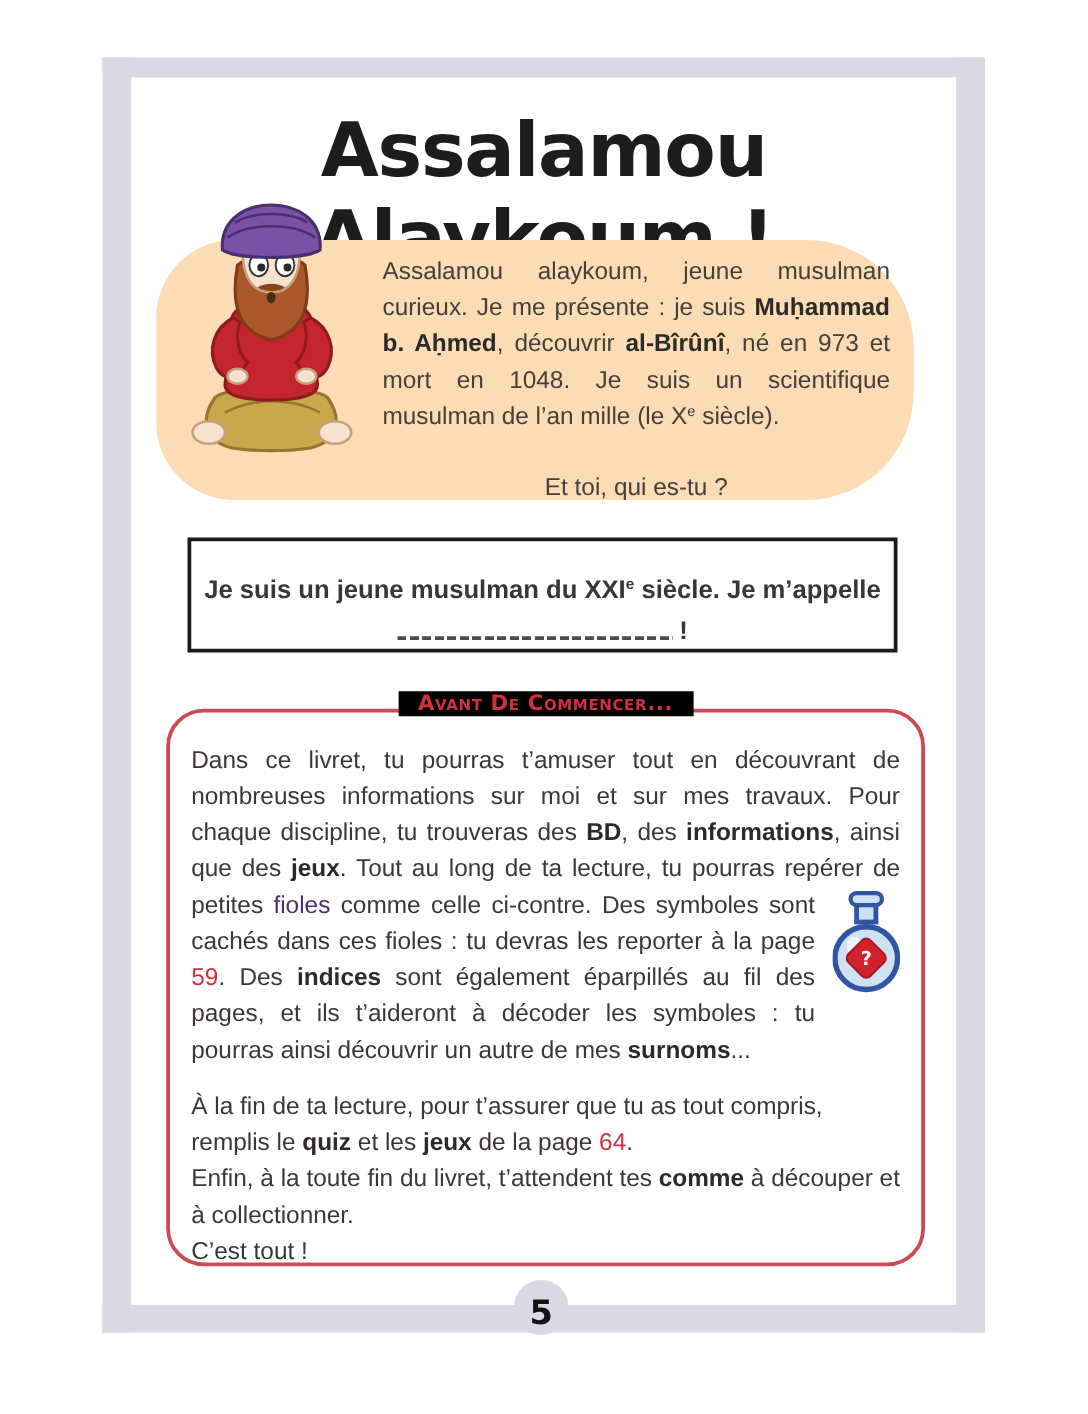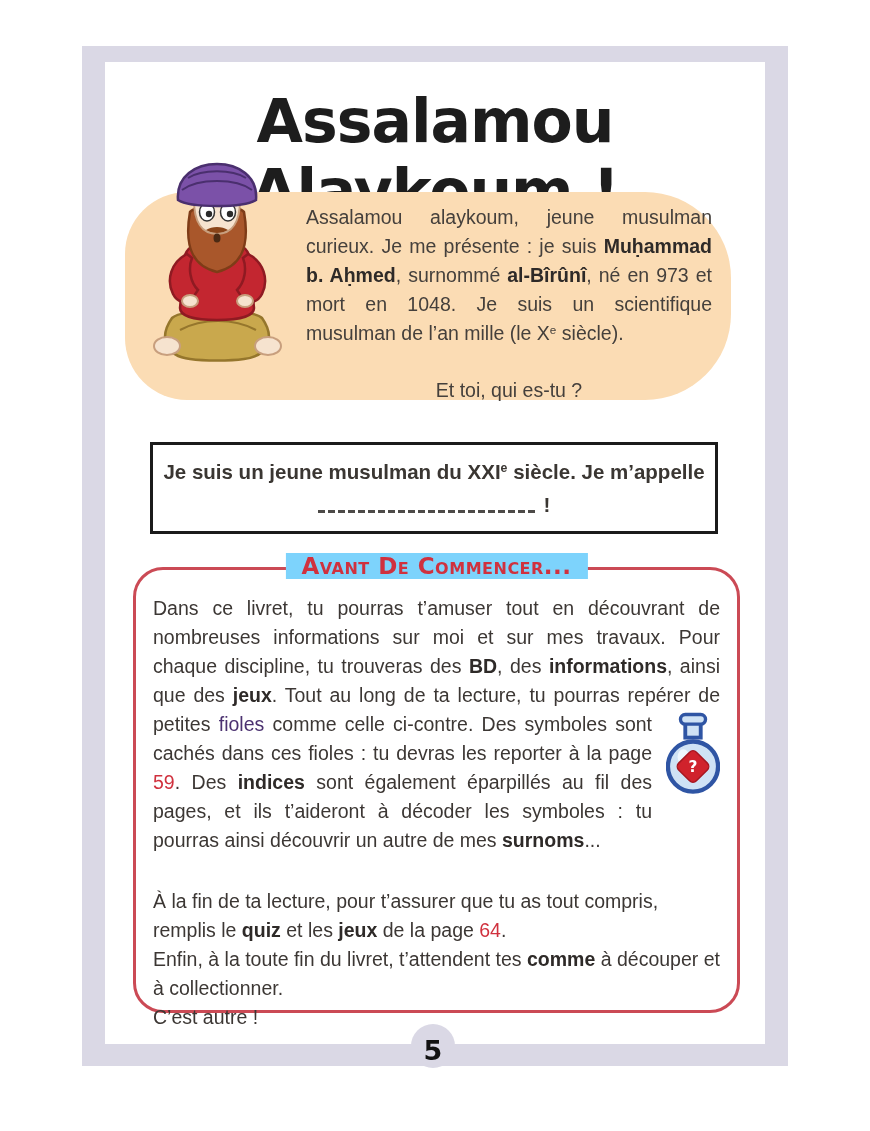--- a/index.html
+++ b/index.html
@@ -36,37 +36,37 @@
   .bubble{position:absolute;left:125px;top:192px;width:606px;height:208px;
     background:var(--peach);border-radius:62px 86px 86px 62px;}
   .bubble-text{position:absolute;left:181px;top:11px;width:406px;}
   .bubble-text p{font-size:19.5px;line-height:29px;color:#45403c;}
   .bubble-text .para{text-align:justify;}
   .bubble-text .question{margin-top:26px;text-align:center;}
   .character{position:absolute;left:140px;top:160px;width:155px;height:220px;}
 
   
   .name-box{position:absolute;left:150px;top:430px;width:568px;height:92px;
-    border:3px solid #1b1b1b;background:#fff;text-align:center;padding-top:15px;margin-top:12px;}
+    border:3px solid #1b1b1b;background:#fff;text-align:center;padding-top:27px;}
   .name-box .sentence{font-size:20.5px;font-weight:600;color:#3a3632;}
   .name-box .blank-line{margin-top:9px;font-size:20.5px;font-weight:600;color:#3a3632;}
   .name-blank{display:inline-block;width:220px;height:3px;margin-bottom:-1px;
     background:repeating-linear-gradient(90deg,#4d4a48 0 7px,rgba(0,0,0,0) 7px 10px);}
 
   
   .avant-box{position:absolute;left:133px;top:567px;width:607px;height:446px;
     border:3px solid var(--border-red);border-radius:30px;background:#fff;}
   .avant-title{position:absolute;top:-17px;left:50%;transform:translateX(-50%);
-    background:#7dd3fc;padding:0 16px;white-space:nowrap;
-    font-variant:small-caps;font-weight:800;font-size:23px;letter-spacing:.5px;
+    background:#000000;padding:0 16px;white-space:nowrap;
+    font-variant:small-caps;font-weight:800;font-size:17px;letter-spacing:.5px;
     color:var(--red);font-family:"DejaVu Sans",sans-serif;}
   .avant-content{padding:24px 17px 0 17px;}
   .avant-content p{font-size:19.5px;line-height:29px;color:var(--ink);}
   .p-justify{text-align:justify;}
-  .p-gap{margin-top:32px;}
+  .p-gap{margin-top:16px;}
 
   
   .seg-b{font-weight:bold;color:#2e2a28;}
   .seg-red{font-weight:normal;color:var(--red);}
   .seg-purple{font-weight:normal;color:var(--purple);}
   .seg-sup{font-size:.6em;position:relative;top:-.55em;}
 
   
   .flask-float{float:right;width:54px;height:84px;margin:2px 0 4px 14px;}
   .flask-float svg{width:100%;height:100%;display:block;}
@@ -80,21 +80,21 @@
   <div class="frame-bar frame-left"></div>
   <div class="frame-bar frame-right"></div>
   <div class="page-num-bump"></div>
   <div class="frame-bar frame-bottom"></div>
   <div class="page-num">5</div>
 
   <h1 class="page-title">Assalamou Alaykoum !</h1>
 
   <div class="bubble">
     <div class="bubble-text">
-      <p class="para"><span>Assalamou alaykoum, jeune musulman curieux. Je me présente : je suis </span><span class="seg-b">Muḥammad b. Aḥmed</span><span>, surnommé </span><span class="seg-b">al-Bîrûnî</span><span>, né en 973 et mort en 1048. Je suis un scientifique musulman de l’an mille (le X</span><span class="seg-sup">e</span><span> siècle).</span></p>
+      <p class="para"><span>Assalamou alaykoum, jeune musulman curieux. Je me présente : je suis </span><span class="seg-b">Muḥammad b. Aḥmed</span><span>, découvrir </span><span class="seg-b">al-Bîrûnî</span><span>, né en 973 et mort en 1048. Je suis un scientifique musulman de l’an mille (le X</span><span class="seg-sup">e</span><span> siècle).</span></p>
       <p class="question">Et toi, qui es-tu ?</p>
     </div>
   </div>
 
   <div class="character">
     <svg viewBox="0 0 155 220" xmlns="http://www.w3.org/2000/svg">
 
       <path d="M32,158 C18,178 26,196 50,199 C64,201 90,201 104,199 C128,196 136,178 122,158 C112,148 42,148 32,158 Z" fill="#c9a84d" stroke="#95762c" stroke-width="2.5"></path>
       <path d="M40,170 C62,158 94,158 116,170" fill="none" stroke="#95762c" stroke-width="2"></path>
 
@@ -143,17 +143,17 @@
             <rect x="20" y="6" width="16" height="20" fill="#cfe2f5" stroke="#2f55a4" stroke-width="4"></rect>
             <rect x="15" y="2" width="26" height="10" rx="5" fill="#cfe2f5" stroke="#2f55a4" stroke-width="3.5"></rect>
             <circle cx="28" cy="56" r="26" fill="#cfe2f5" stroke="#2f55a4" stroke-width="4.5"></circle>
             <ellipse cx="18" cy="46" rx="6" ry="8" fill="#eef6fd"></ellipse>
             <rect x="15" y="43" width="26" height="26" rx="5" transform="rotate(45 28 56)" fill="#d0222c" stroke="#a61620" stroke-width="1.5"></rect>
             <text x="28" y="62" text-anchor="middle" font-family="DejaVu Sans, sans-serif" font-size="16" font-weight="bold" fill="#ffffff">?</text>
           </svg>
         </span><span><span>comme celle ci-contre. Des symboles sont cachés dans ces fioles : tu devras les reporter à la page </span><span class="seg-red">59</span><span>. Des </span><span class="seg-b">indices</span><span> sont également éparpillés au fil des pages, et ils t’aideront à décoder les symboles : tu pourras ainsi découvrir un autre de mes </span><span class="seg-b">surnoms</span><span>...</span></span></p>
       <p class="p-gap"><span>À la fin de ta lecture, pour t’assurer que tu as tout compris, remplis le </span><span class="seg-b">quiz</span><span> et les </span><span class="seg-b">jeux</span><span> de la page </span><span class="seg-red">64</span><span>.</span></p>
       <p><span>Enfin, à la toute fin du livret, t’attendent tes </span><span class="seg-b">comme</span><span> à découper et à collectionner.</span></p>
-      <p>C’est autre !</p>
+      <p>C’est tout !</p>
     </div>
   </div>
 
 </div>
 
 </body></html>

